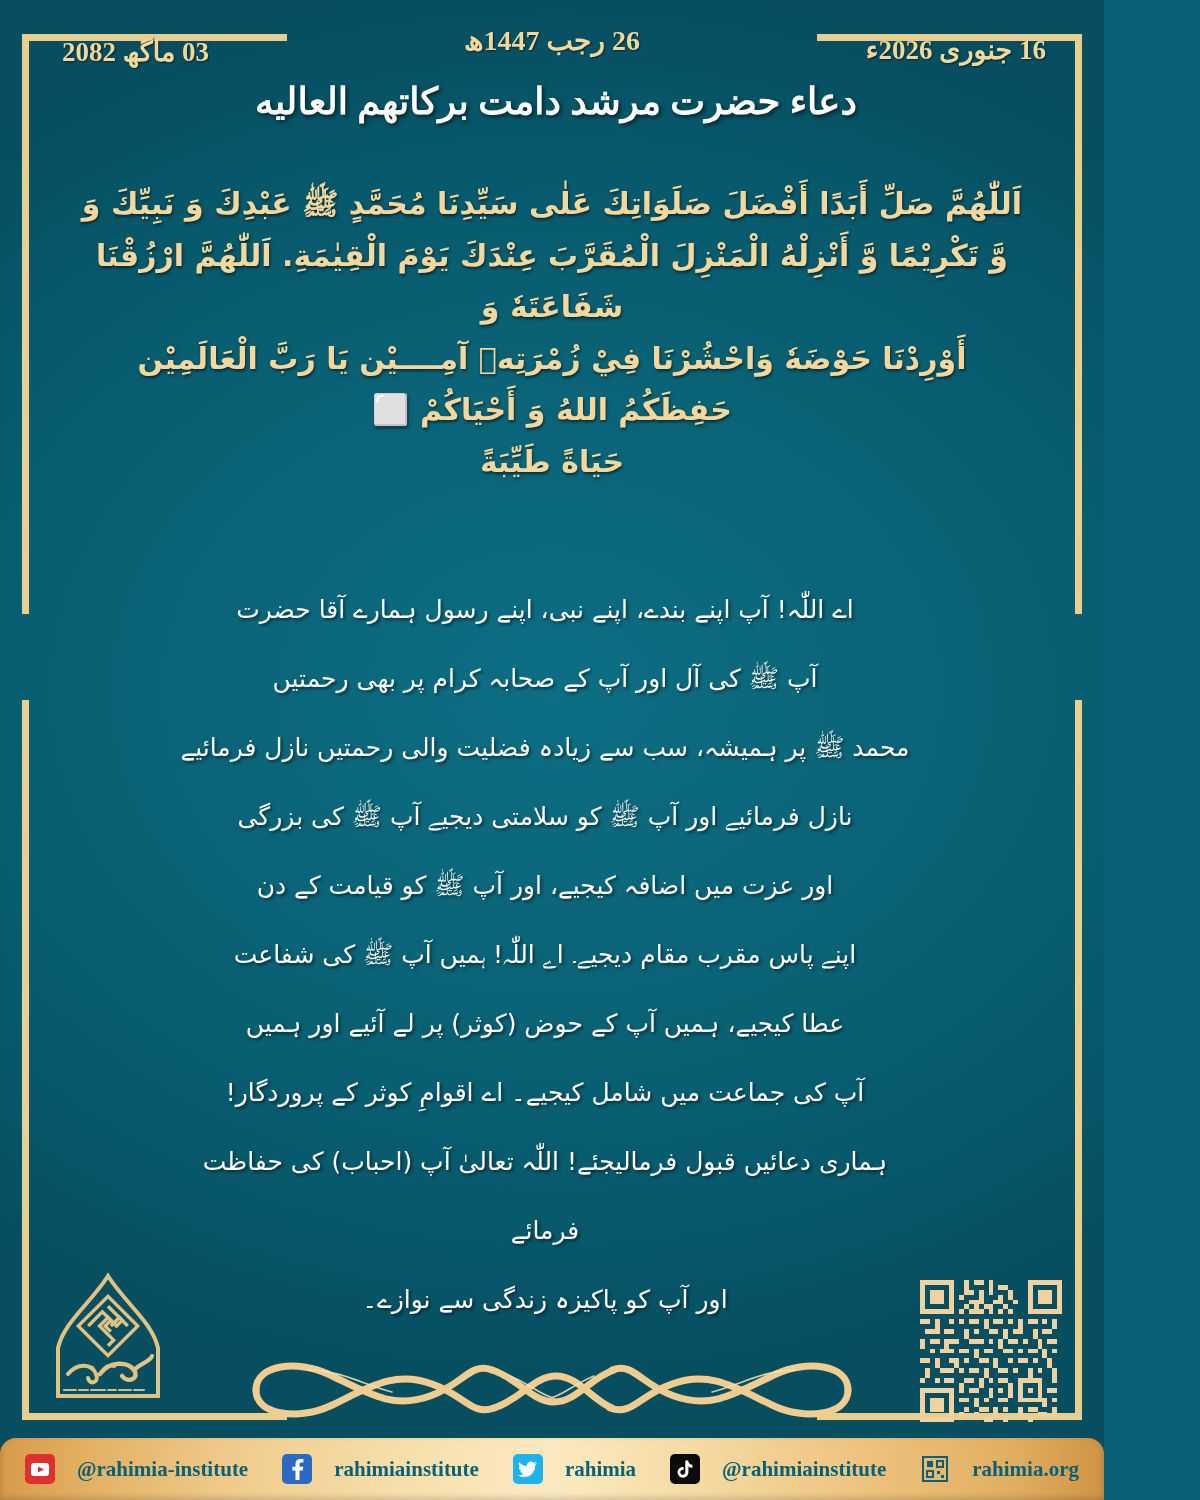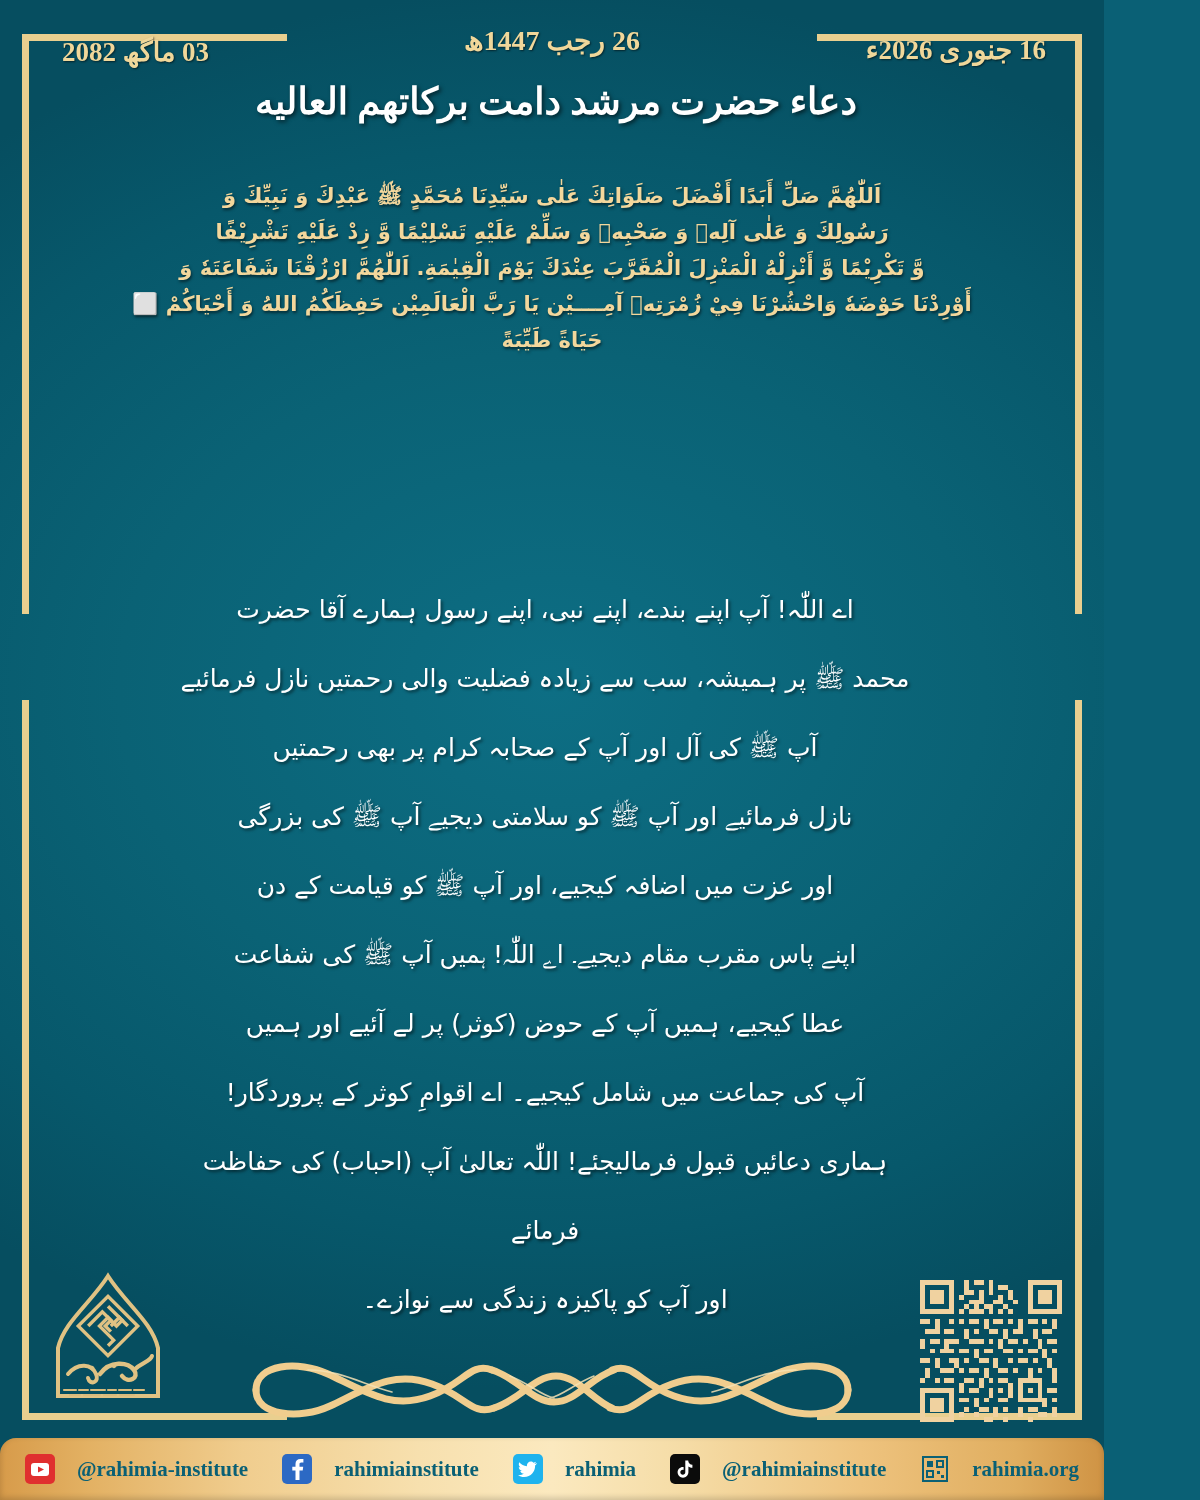--- a/index.html
+++ b/index.html
@@ -61,21 +61,21 @@
   }
 
   
   .arabic-block{
     position:absolute;
     top:178px; left:80px; right:80px;
     direction:rtl;
     text-align:center;
     color:#f3d79c;
     font-family:"DejaVu Sans", sans-serif;
-    font-size:21px;
+    font-size:30px;
     line-height:1.72;
     font-weight:700;
     text-shadow:1px 2px 3px rgba(0,0,0,.55);
   }
   .arabic-block .ln{ display:block; }
   .arabic-block .ln:last-child{ }
 
   
   .urdu-block{
     position:absolute;
@@ -172,30 +172,29 @@
   <div class="frame-seg f-b-right"></div>
 
   <div class="date date-bik">03 ماگھ 2082</div>
   <div class="date date-hijri">26 رجب 1447ھ</div>
   <div class="date date-greg">16 جنوری 2026ء</div>
 
   <div class="title">دعاء حضرت مرشد دامت برکاتهم العالیه</div>
 
   <div class="arabic-block">
     <span class="ln">اَللّٰهُمَّ صَلِّ أَبَدًا أَفْضَلَ صَلَوَاتِكَ عَلٰى سَيِّدِنَا مُحَمَّدٍ ﷺ عَبْدِكَ وَ نَبِيِّكَ وَ</span>
-    <span class="ln">رَسُولِكَ وَ عَلٰى آلِهٖ وَ صَحْبِهٖ وَ سَلِّمْ عَلَيْهِ تَسْلِيْمًا وَّ زِدْ عَلَيْهِ تَشْرِيْفًا</span>
     <span class="ln">وَّ تَكْرِيْمًا وَّ أَنْزِلْهُ الْمَنْزِلَ الْمُقَرَّبَ عِنْدَكَ يَوْمَ الْقِيٰمَةِ. اَللّٰهُمَّ ارْزُقْنَا شَفَاعَتَهٗ وَ</span>
     <span class="ln">أَوْرِدْنَا حَوْضَهٗ وَاحْشُرْنَا فِيْ زُمْرَتِهٖ آمِــــيْن يَا رَبَّ الْعَالَمِيْن حَفِظَكُمُ اللهُ وَ أَحْيَاكُمْ ⬜</span>
     <span class="ln">حَيَاةً طَيِّبَةً</span>
   </div>
 
   <div class="urdu-block">
     <span class="ln">اے اللّٰہ! آپ اپنے بندے، اپنے نبی، اپنے رسول ہمارے آقا حضرت</span>
+    <span class="ln">آپ ﷺ کی آل اور آپ کے صحابہ کرام پر بھی رحمتیں</span>
     <span class="ln">محمد ﷺ پر ہمیشہ، سب سے زیادہ فضلیت والی رحمتیں نازل فرمائیے</span>
-    <span class="ln">آپ ﷺ کی آل اور آپ کے صحابہ کرام پر بھی رحمتیں</span>
     <span class="ln">نازل فرمائیے اور آپ ﷺ کو سلامتی دیجیے آپ ﷺ کی بزرگی</span>
     <span class="ln">اور عزت میں اضافہ کیجیے، اور آپ ﷺ کو قیامت کے دن</span>
     <span class="ln">اپنے پاس مقرب مقام دیجیے۔ اے اللّٰہ! ہمیں آپ ﷺ کی شفاعت</span>
     <span class="ln">عطا کیجیے، ہمیں آپ کے حوض (کوثر) پر لے آئیے اور ہمیں</span>
     <span class="ln">آپ کی جماعت میں شامل کیجیے۔ اے اقوامِ کوثر کے پروردگار!</span>
     <span class="ln">ہماری دعائیں قبول فرمالیجئے! اللّٰہ تعالیٰ آپ (احباب) کی حفاظت فرمائے</span>
     <span class="ln">اور آپ کو پاکیزہ زندگی سے نوازے۔</span>
   </div>
 
   <div class="logo">

